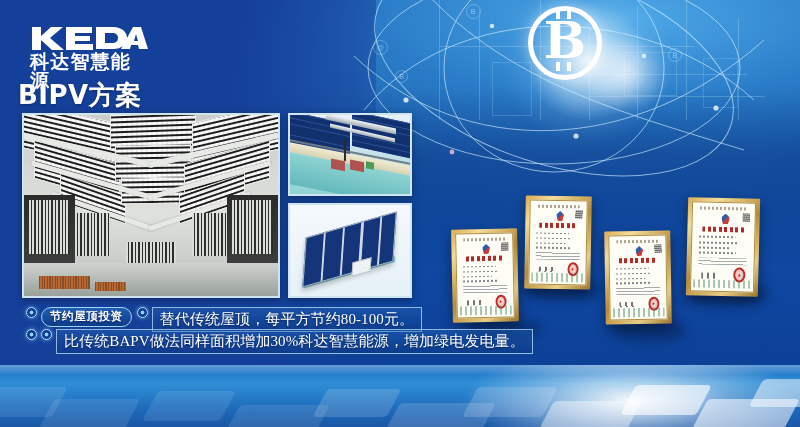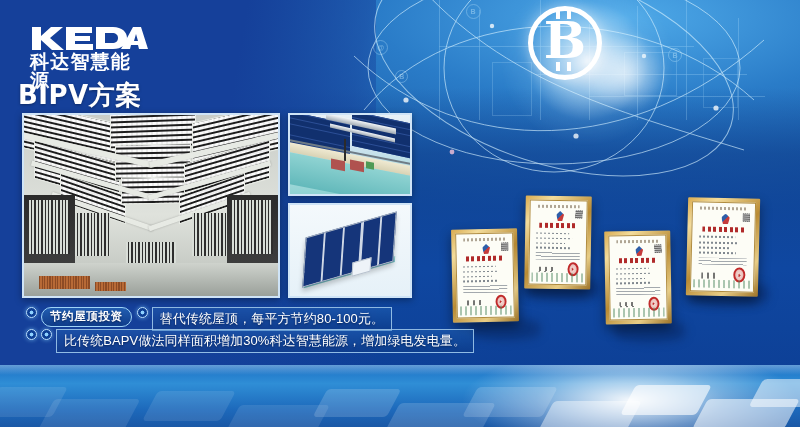--- a/index.html
+++ b/index.html
@@ -241,24 +241,24 @@
     border:1.3px solid #9fd4f7;border-radius:11px;
     padding:1px 8px 2px;color:#ffffff;font-size:11.5px;font-weight:bold;
     letter-spacing:.6px;white-space:nowrap;
     background:linear-gradient(180deg,rgba(40,110,190,.65),rgba(12,58,130,.65));
     font-family:"DejaVu Sans","Liberation Sans",sans-serif;
     text-shadow:0 1px 2px rgba(0,20,60,.7);
     margin-right:5px;
   }
   .desc{
     border:1.1px solid rgba(175,215,245,.8);
-    padding:1.5px 7px 2.5px;color:#ffffff;font-size:13px;
+    padding:1.5px 7px 2.5px;color:#ffffff;font-size:15px;
     white-space:nowrap;letter-spacing:.1px;
     background:linear-gradient(180deg,rgba(36,104,186,.40),rgba(11,54,124,.40));
-    font-family:Liberation Sans, sans-serif;
+    font-family:Liberation Serif, serif;
     text-shadow:0 1px 2px rgba(0,20,60,.7);
   }
 </style>
 </head>
 <body>
 
 <div id="poster">
 
   <div class="bg-base"></div>
   <div class="bg-lowerblue"></div>

